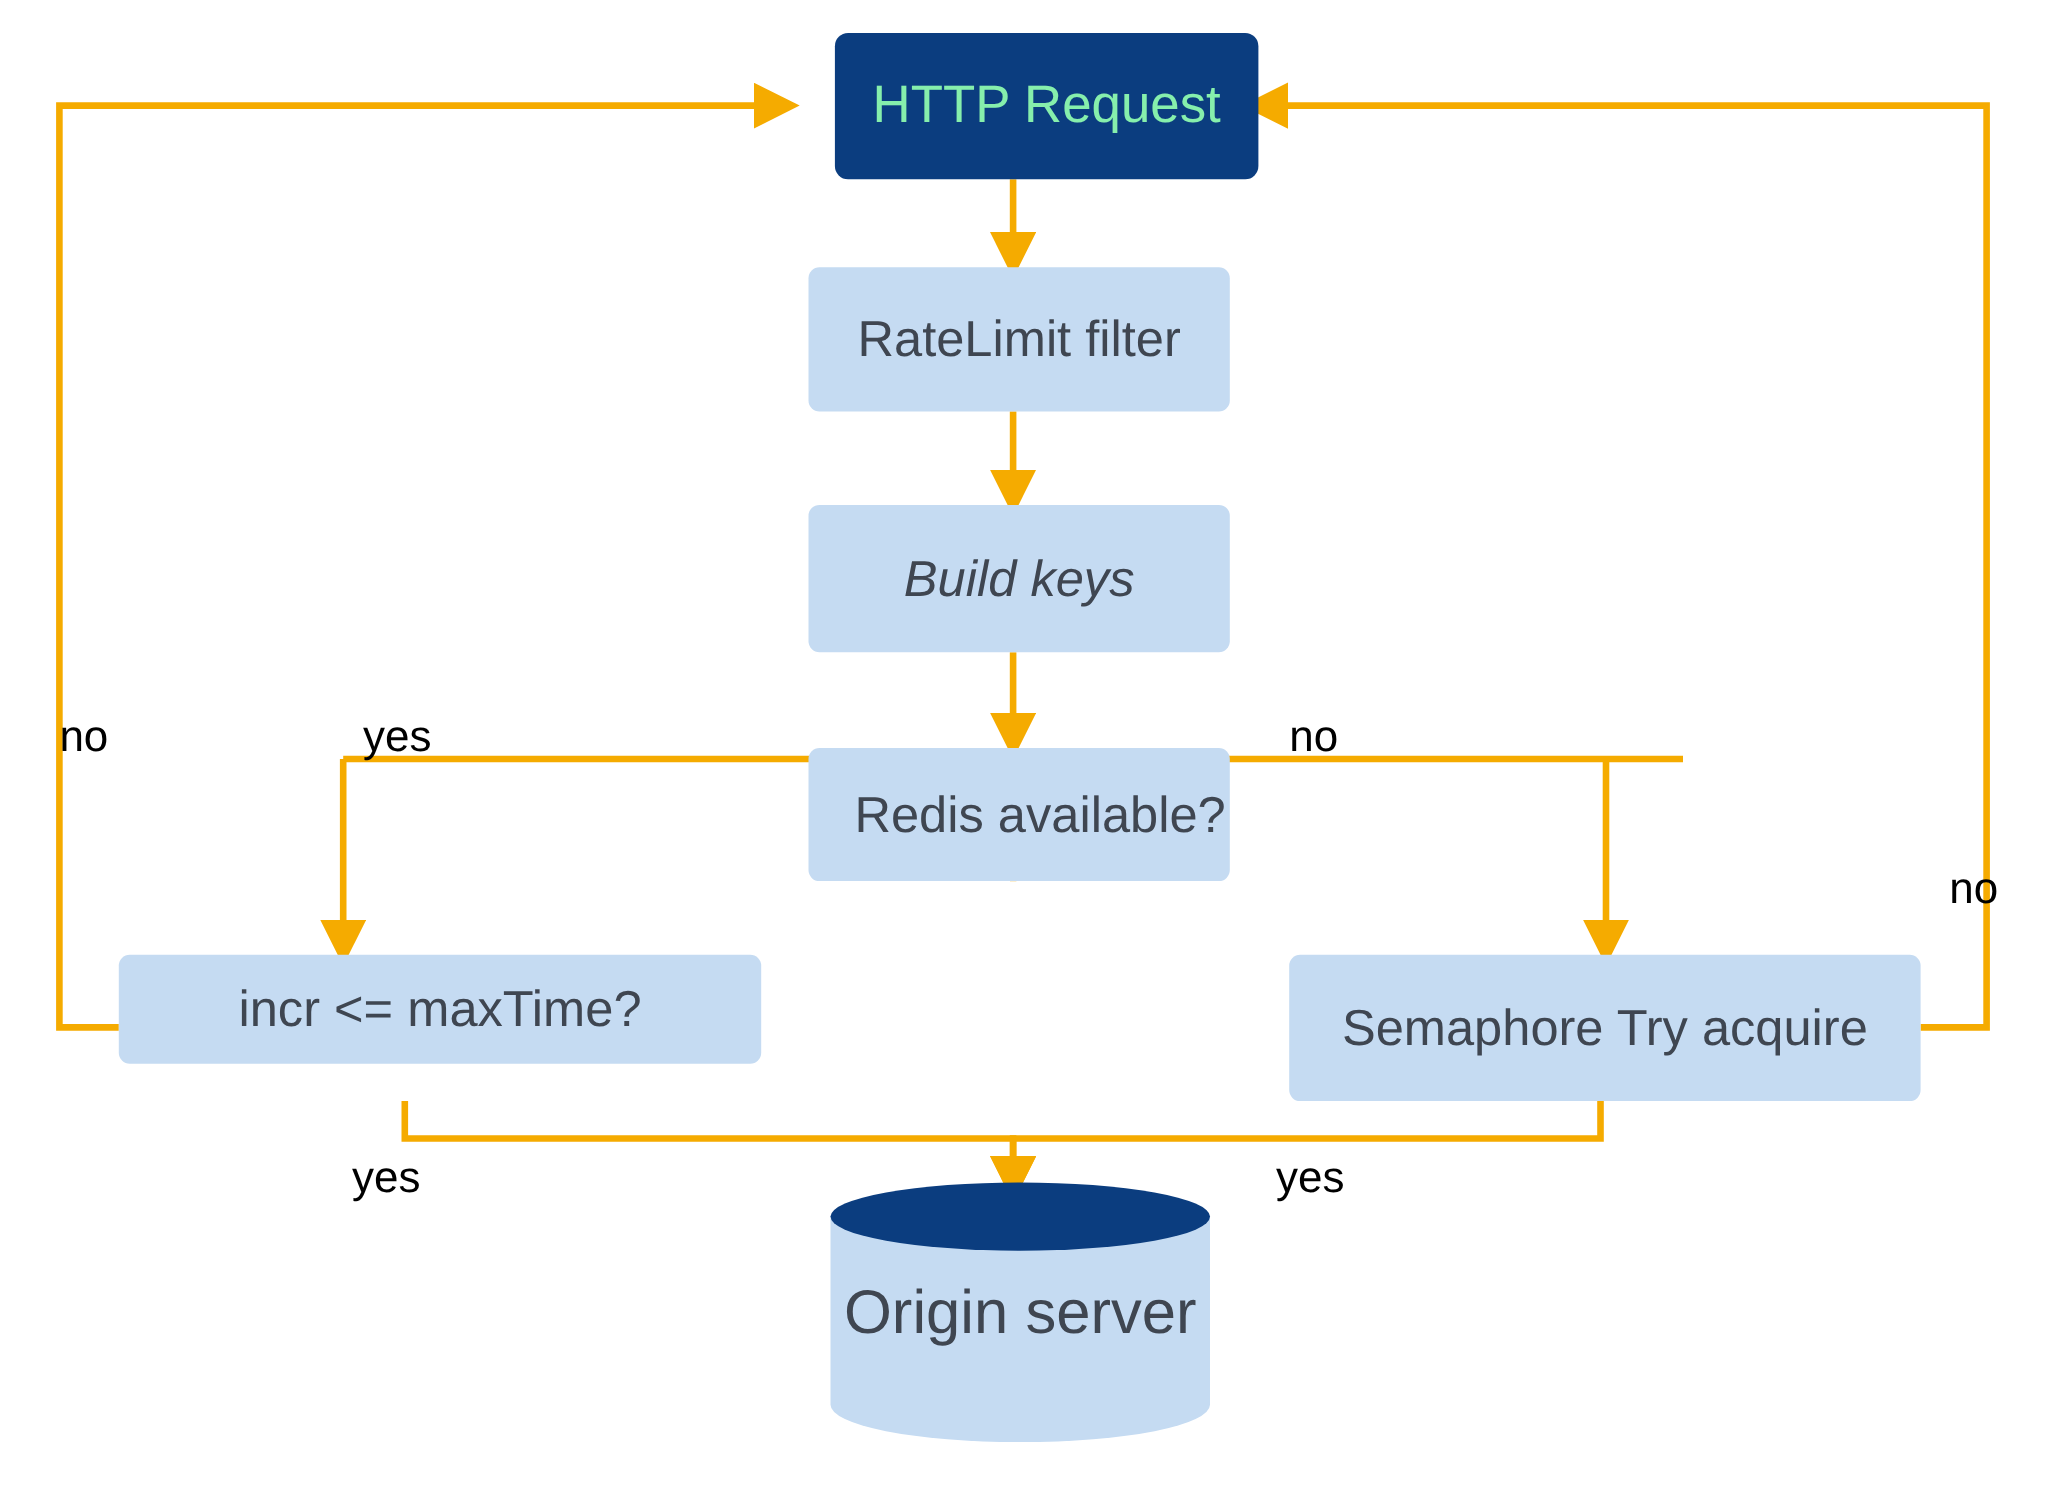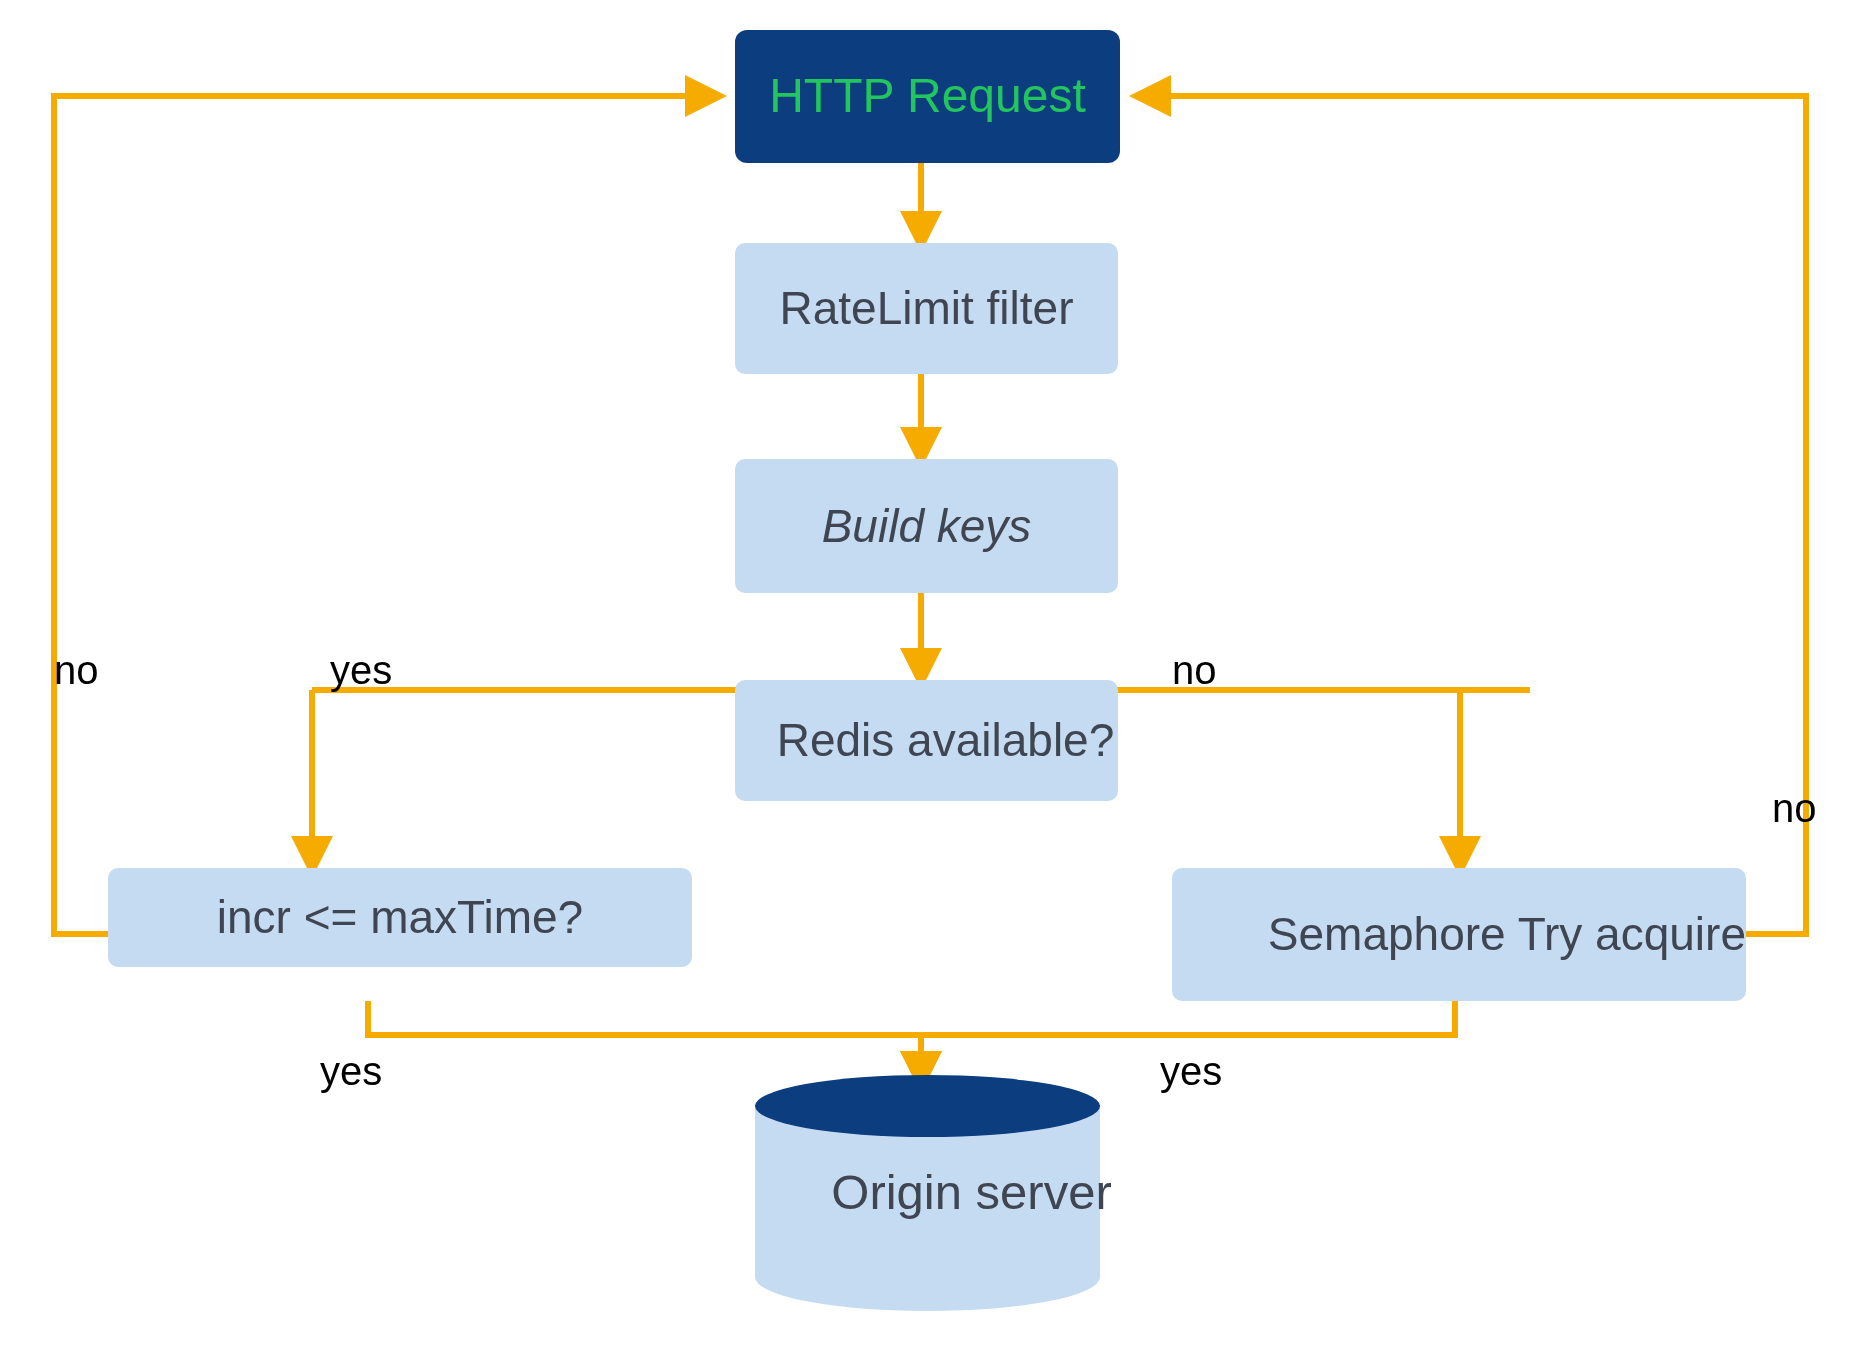--- a/index.html
+++ b/index.html
@@ -4,37 +4,37 @@
 <style>
   html,body{margin:0;padding:0;background:#ffffff;}
   body{width:1875px;height:1351px;overflow:hidden;
        font-family:"Liberation Sans","DejaVu Sans",sans-serif;}
   #stage{position:relative;width:1875px;height:1351px;background:#fff;}
   svg#edges{position:absolute;left:0;top:0;width:1875px;height:1351px;}
 
   .node{position:absolute;display:flex;align-items:center;justify-content:center;
         box-sizing:border-box;text-align:center;line-height:1.1;}
   .node-process{background:#c5dbf2;border-radius:10px;color:#3f4651;}
-  .node-start{background:#0b3d7f;border-radius:12px;color:#22c55e;}
+  .node-start{background:#0b3d7f;border-radius:12px;color:#86efac;margin-left:24px;}
 
   #n-http{left:735px;top:30px;width:385px;height:133px;font-size:48px;}
   #n-filter{left:735px;top:243px;width:383px;height:131px;font-size:46px;align-items:center;}
   #n-keys{left:735px;top:459px;width:383px;height:134px;font-size:46px;font-style:italic;}
   #n-redis{left:735px;top:680px;width:383px;height:121px;font-size:46px;padding-left:38px;}
   #n-incr{left:108px;top:868px;width:584px;height:99px;font-size:46px;}
-  #n-sema{left:1172px;top:868px;width:574px;height:133px;font-size:46px;justify-content:flex-end;}
+  #n-sema{left:1172px;top:868px;width:574px;height:133px;font-size:46px;}
 
   #n-origin{left:755px;top:1075px;width:345px;height:236px;}
   #n-origin .cyl-body{position:absolute;left:0;top:30px;width:345px;height:206px;
         background:#c5dbf2;border-radius:0 0 172px 172px/0 0 34px 34px;}
   #n-origin .cyl-top{position:absolute;left:0;top:0;width:345px;height:62px;
         background:#0b3d7f;border-radius:50%;}
   #n-origin .cyl-label{position:absolute;left:0;top:0;width:345px;height:236px;
         display:flex;align-items:center;justify-content:center;
-        font-size:49px;color:#3f4651;padding-left:44px;}
+        font-size:56px;color:#3f4651;}
 
   .edge-label{position:absolute;font-size:40px;color:#000000;white-space:nowrap;}
   #lb-no-left{left:54px;top:648px;}
   #lb-yes-left{left:330px;top:648px;}
   #lb-no-right{left:1172px;top:648px;}
   #lb-no-far-right{left:1772px;top:786px;}
   #lb-yes-bl{left:320px;top:1049px;}
   #lb-yes-br{left:1160px;top:1049px;}
 </style>
 </head>

